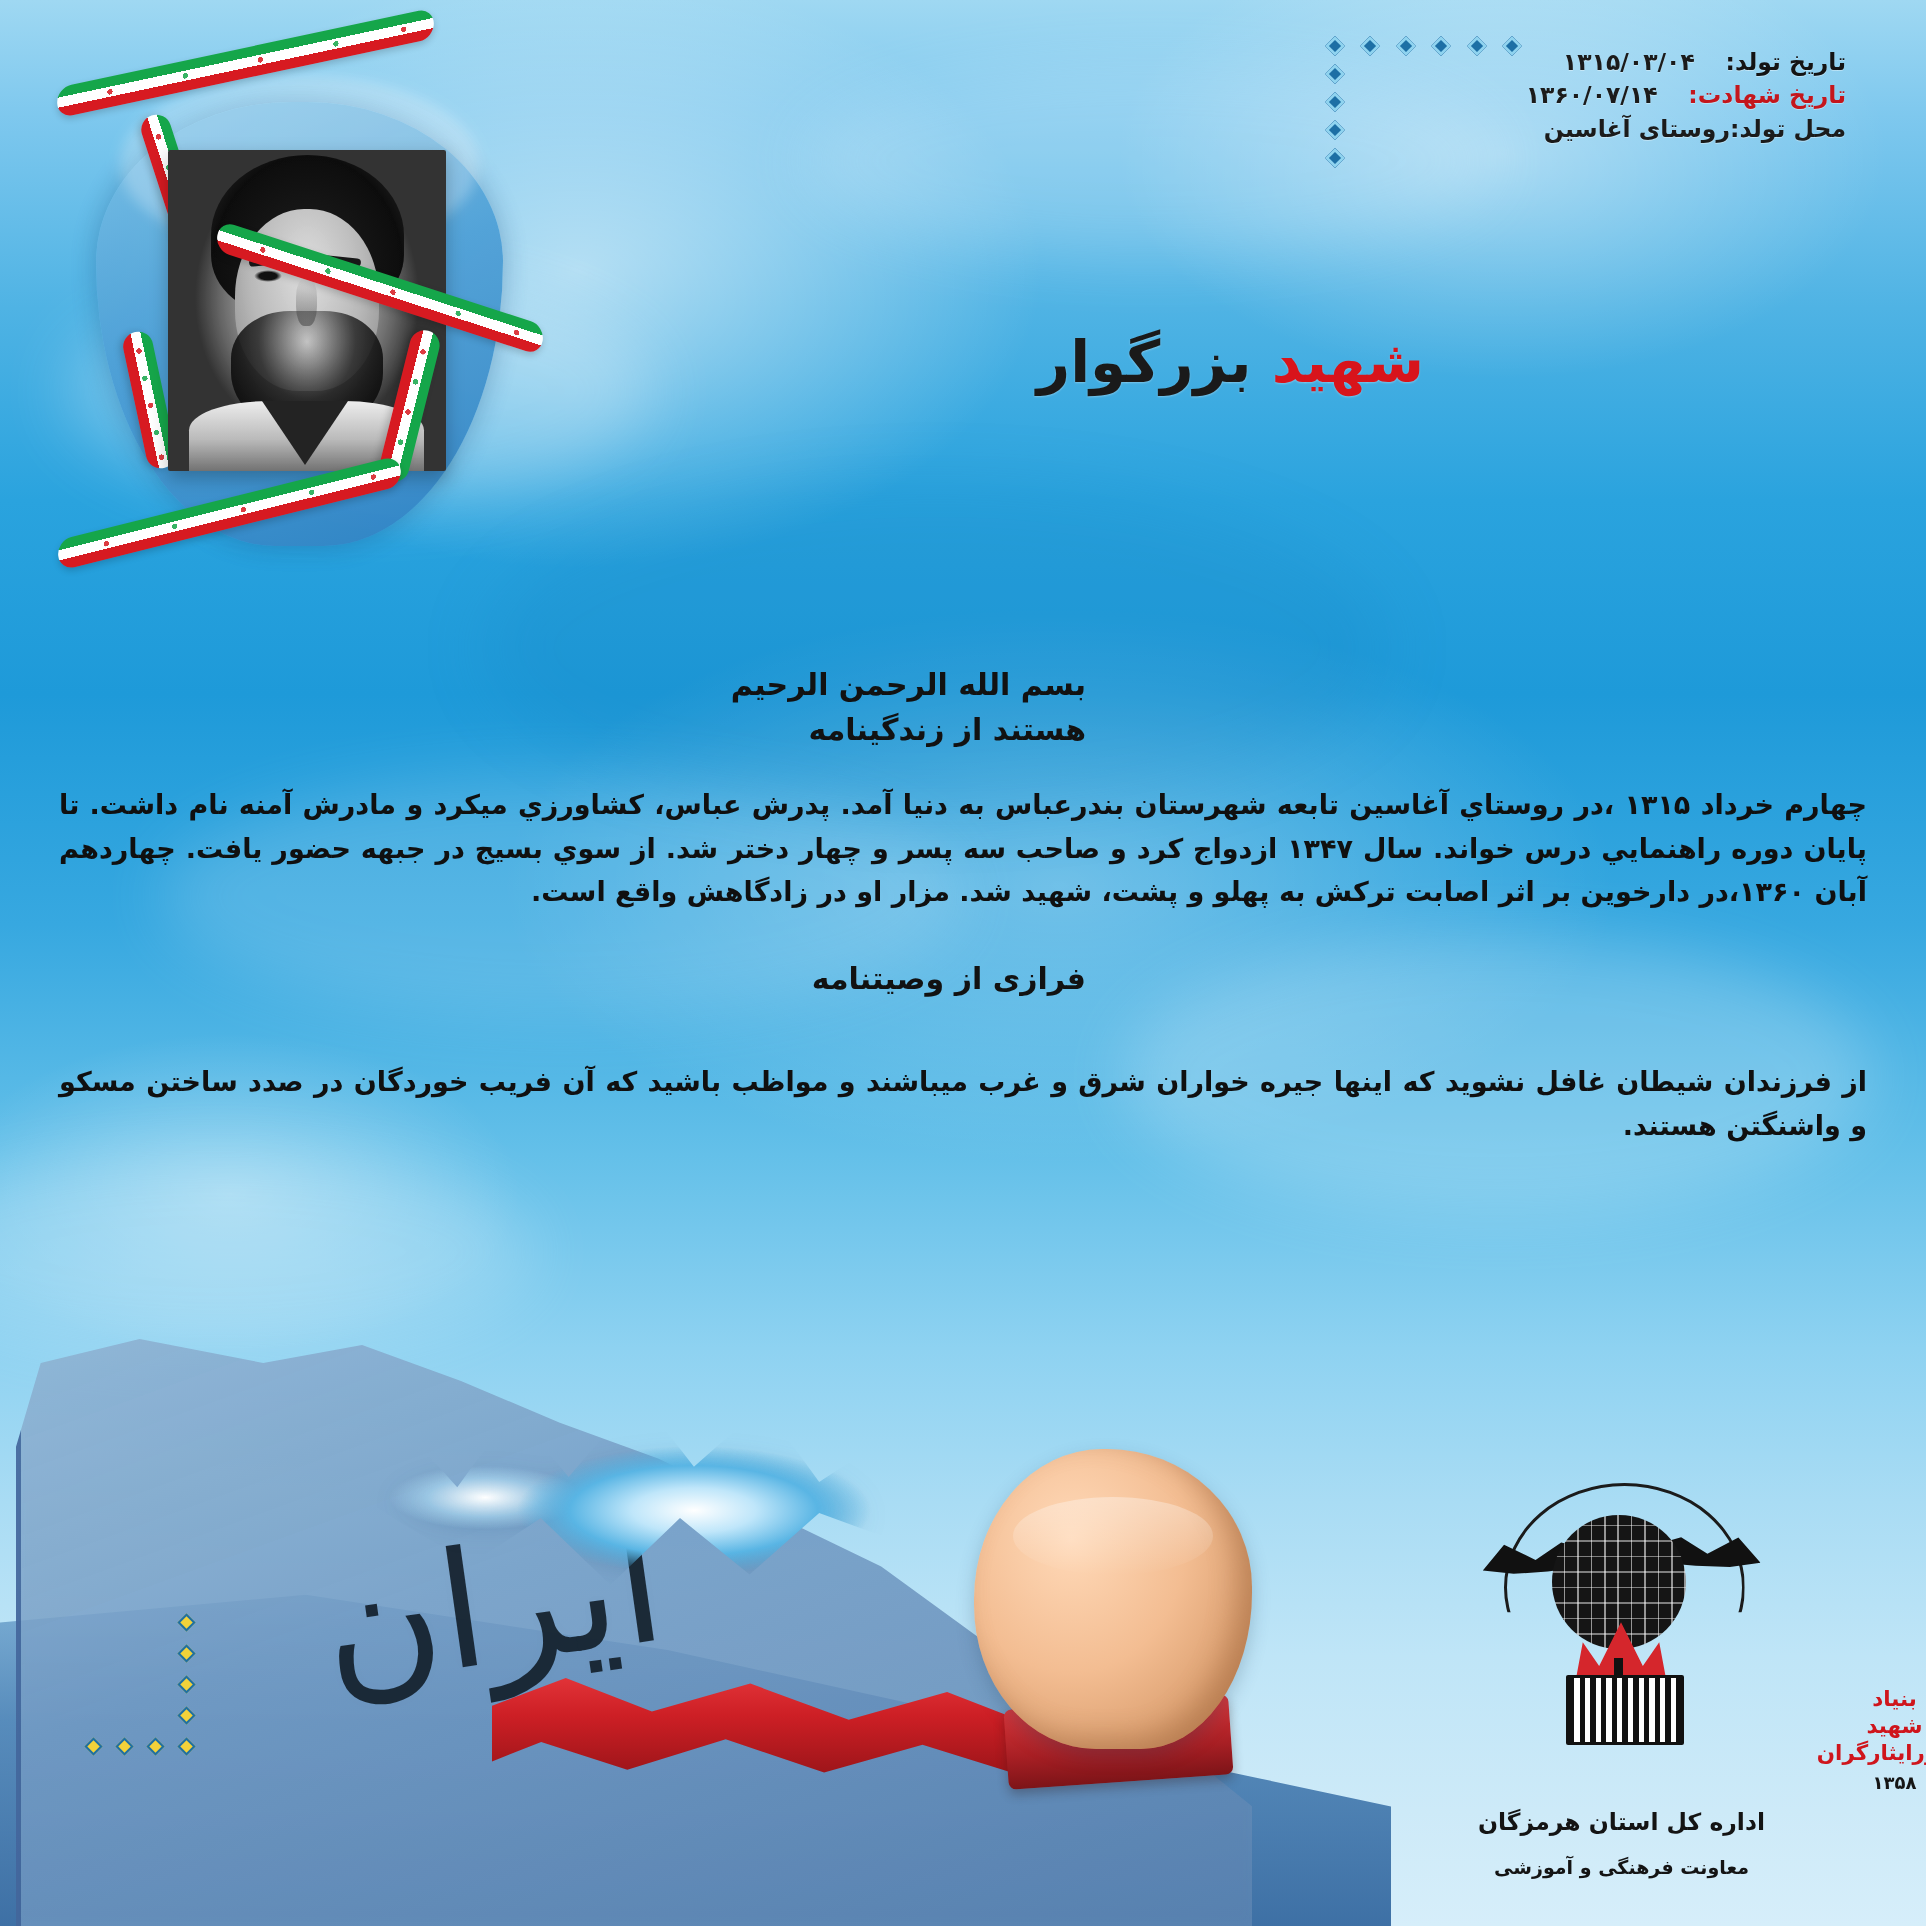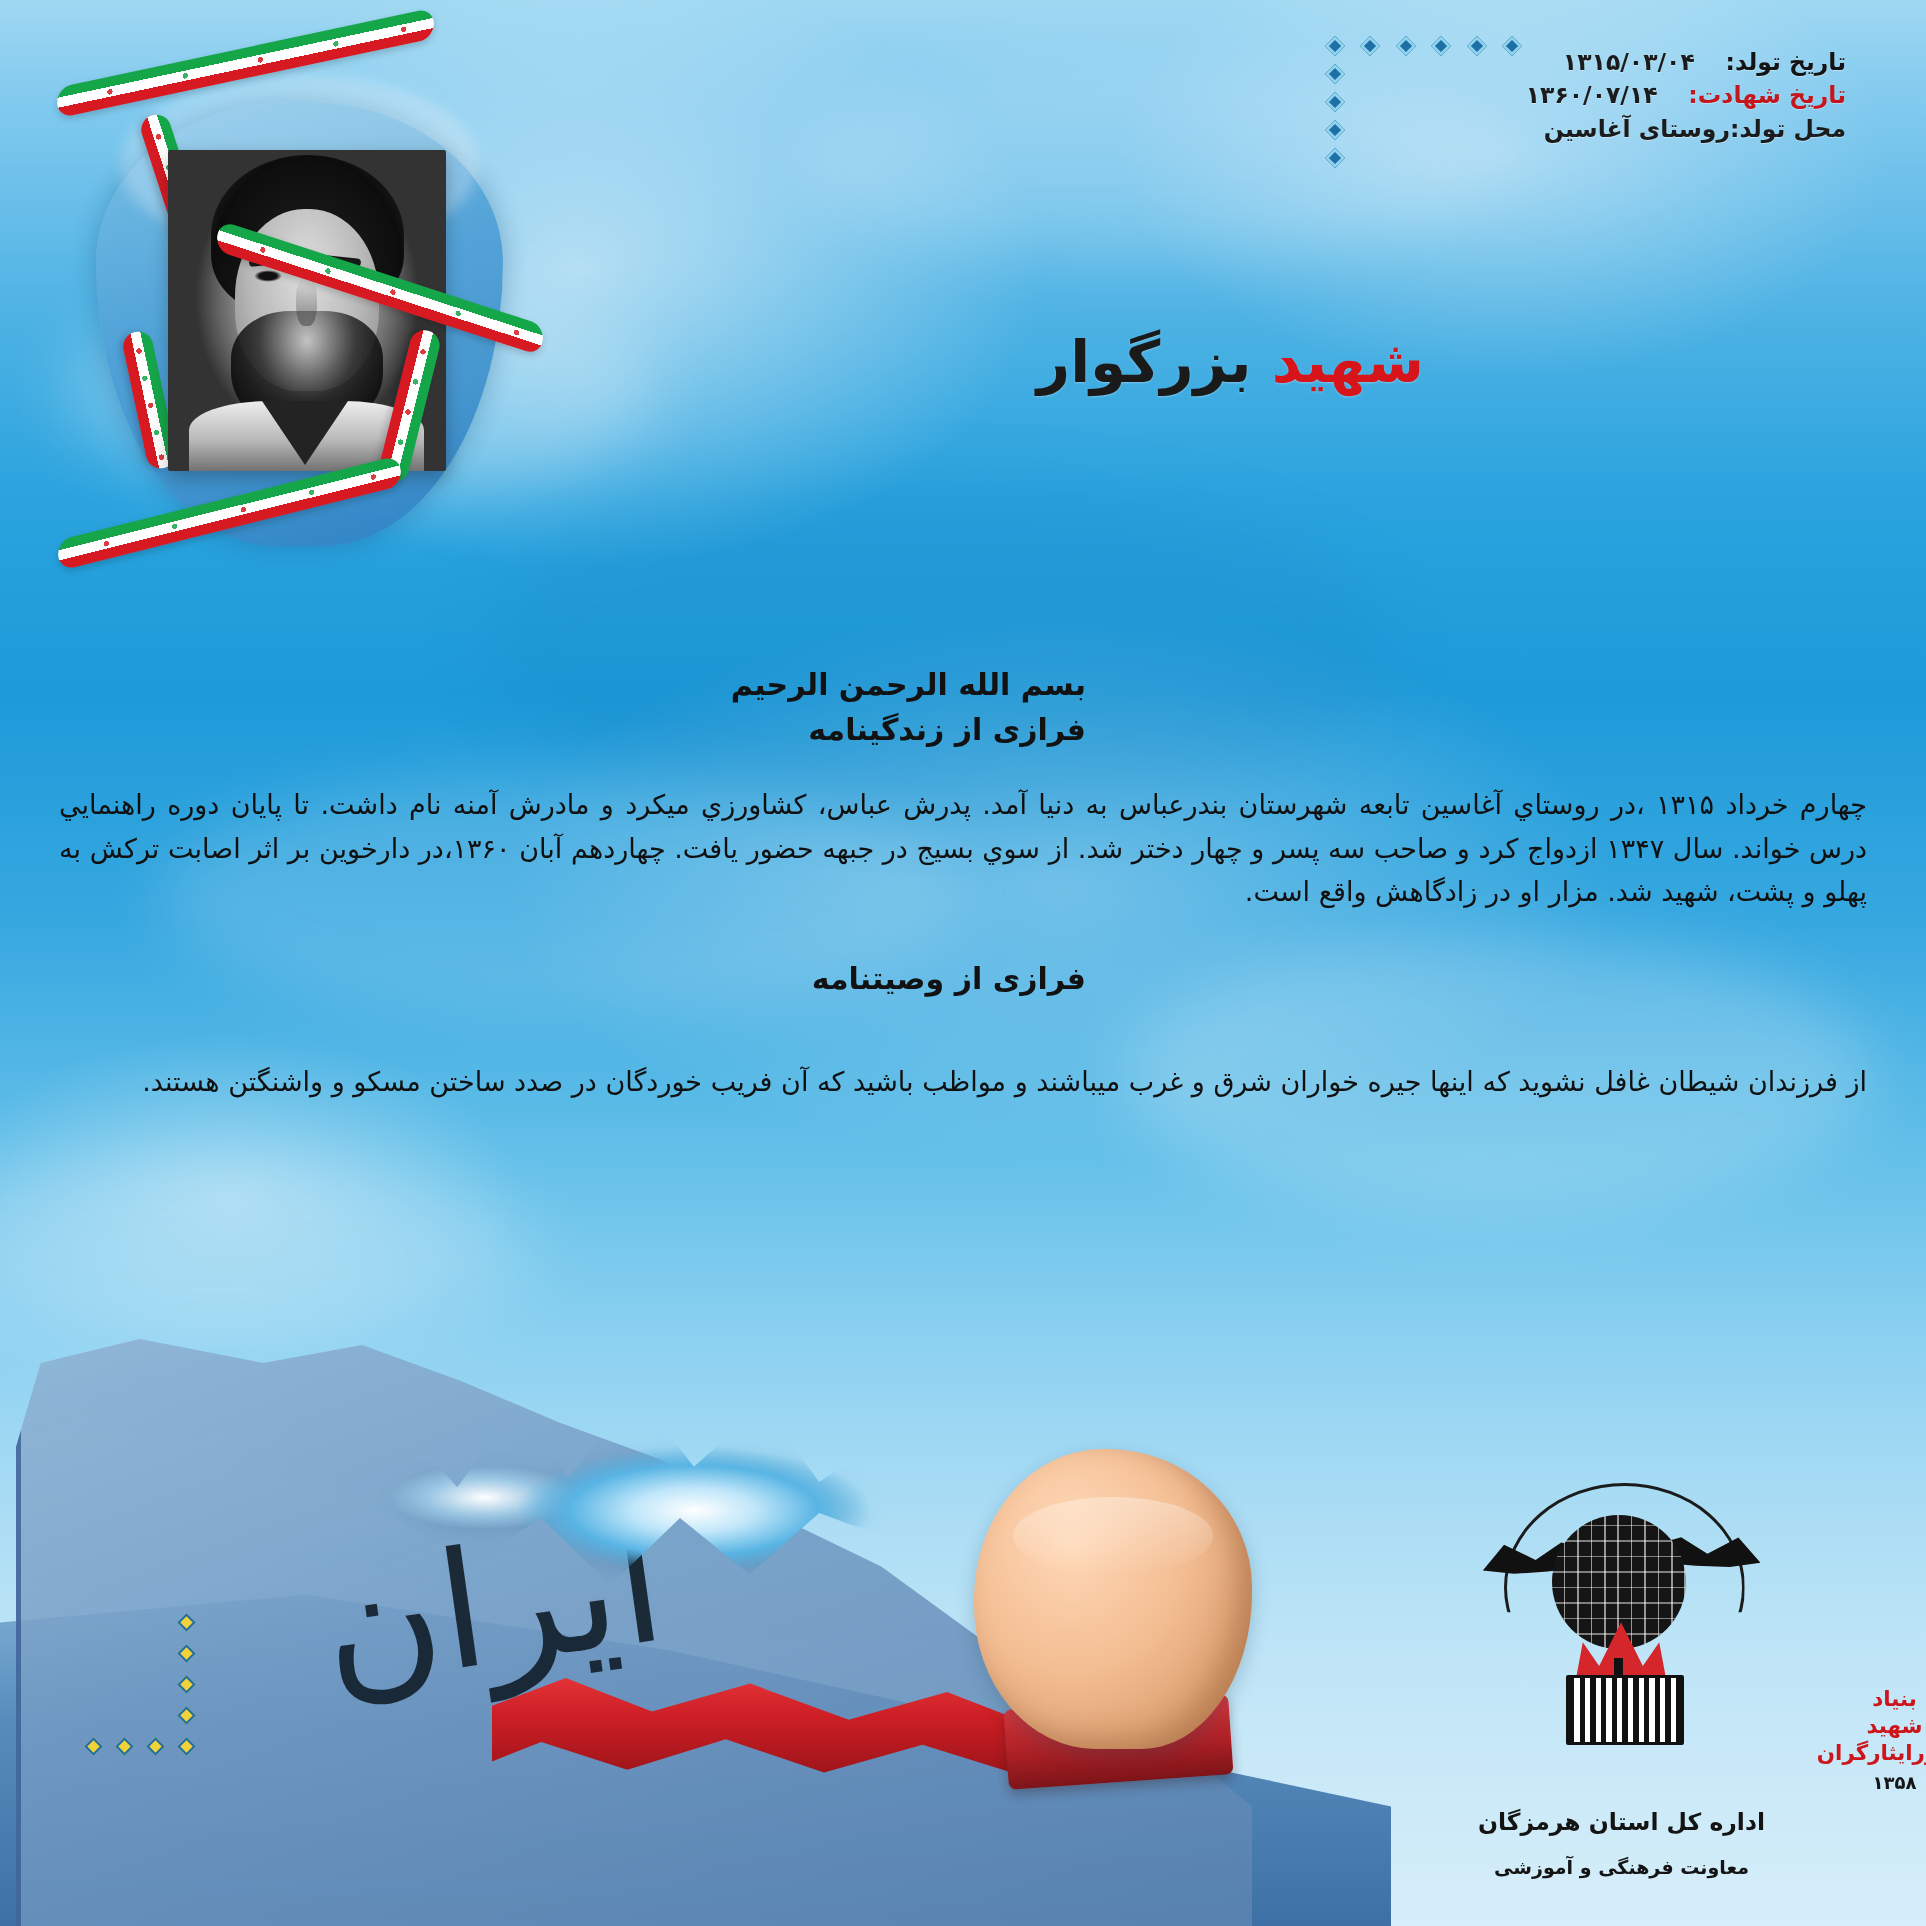--- a/index.html
+++ b/index.html
@@ -270,21 +270,21 @@
     font-weight: 700;
     padding-right: 781px;
     margin-top: 47px;
   }
   .para {
     margin-top: 31px;
     font-size: 27px;
     line-height: 1.62;
     text-align: justify;
     text-justify: inter-word;
-    font-weight: 400;
+    font-weight: 700;
     color: #101010;
   }
   .para.small-gap { margin-top: 64px; }
 
   
   #bottom-art {
     position: absolute;
     left: 0;
     bottom: 0;
     width: 1926px;
@@ -558,21 +558,21 @@
   </div>
 
   <div id="title-block">
     <div id="title-line1">
       <span class="hl">شهید</span><span> بزرگوار</span>
     </div>
   </div>
 
   <div id="body-block">
     <div class="heading-right">بسم الله الرحمن الرحیم</div>
-    <div class="heading-right">فرازی از زندگینامه</div>
+    <div class="heading-right">هستند از زندگینامه</div>
     <div class="para">چهارم خرداد ۱۳۱۵ ،در روستاي آغاسین تابعه شهرستان بندرعباس به دنیا آمد. پدرش عباس، کشاورزي میکرد و مادرش آمنه نام داشت. تا پایان دوره راهنمایي درس خواند. سال ۱۳۴۷ ازدواج کرد و صاحب سه پسر و چهار دختر شد. از سوي بسیج در جبهه حضور یافت. چهاردهم آبان ۱۳۶۰،در دارخوین بر اثر اصابت ترکش به پهلو و پشت، شهید شد. مزار او در زادگاهش واقع است.</div>
     <div class="section-head">فرازی از وصیتنامه</div>
     <div class="para small-gap">از فرزندان شیطان غافل نشوید که اینها جیره خواران شرق و غرب میباشند و مواظب باشید که آن فریب خوردگان در صدد ساختن مسکو و واشنگتن هستند.</div>
   </div>
 
   <div id="bottom-art">
     <div id="sea"></div>
     <div id="iran-map">
       <div class="map-calligraphy">ایران</div>
     </div>

